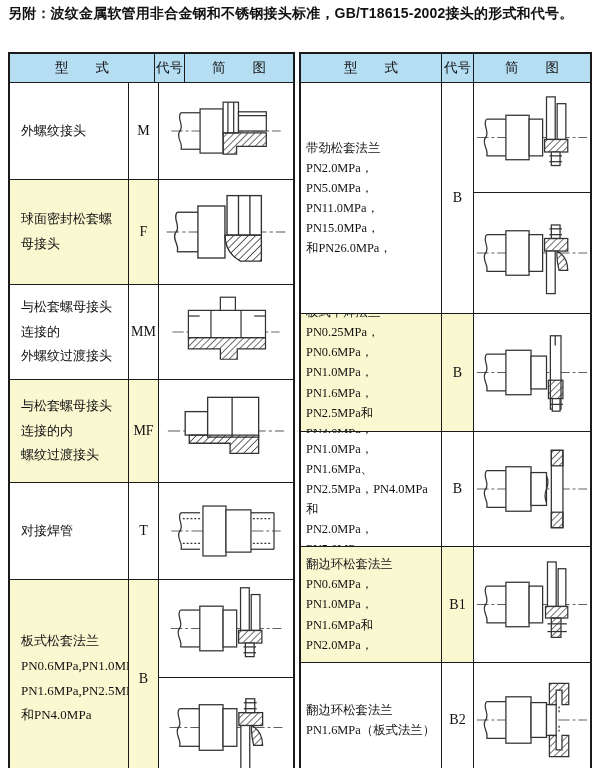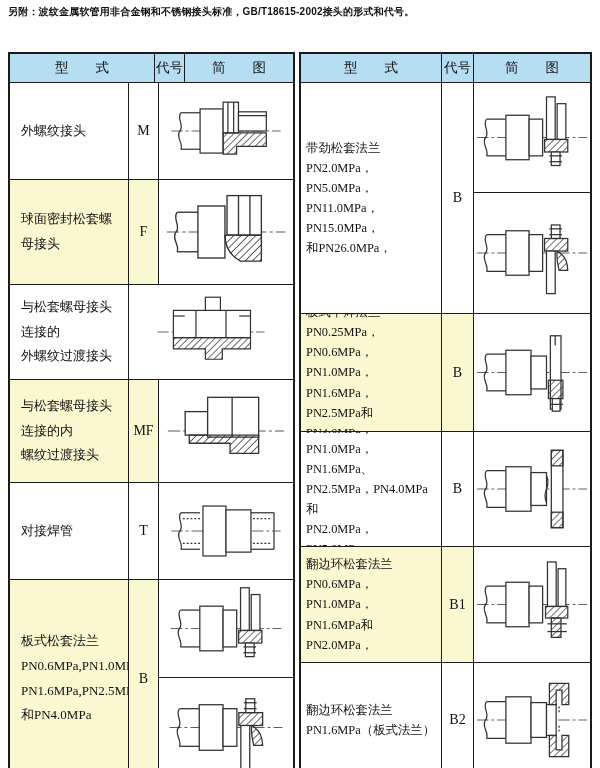--- a/index.html
+++ b/index.html
@@ -5,21 +5,21 @@
   html,body{margin:0;padding:0;}
   body{
     width:600px;height:768px;position:relative;background:#fff;
     font-family:"Liberation Serif","DejaVu Serif",serif;
     color:#111;overflow:hidden;
   }
   *{box-sizing:border-box;}
   .title{
     position:absolute;left:8px;top:5px;width:588px;
     font-family:"Liberation Sans","DejaVu Sans",sans-serif;
-    font-weight:bold;font-size:10px;letter-spacing:.2px;white-space:nowrap;
+    font-weight:bold;font-size:14px;letter-spacing:.2px;white-space:nowrap;
   }
   .tbl{
     position:absolute;top:52px;display:flex;flex-direction:column;
     border:2px solid var(--border-color,#1a1a1a);background:#fff;font-family:Liberation Serif, serif;
   }
   #left-table{left:8px;width:287px;height:727px;}
   #right-table{left:299px;width:293px;height:727px;}
   .hrow{
     display:flex;height:29px;flex:0 0 29px;
     background:var(--header-bg,#b6def2);
@@ -117,20 +117,21 @@
               <path d="M59,53 L94,53 L94,78 L74,78 Q59,70 59,53 Z" fill="url(#hp2)"></path>
             </g>
           </svg>
         </div>
     </div>
   </div>
 
   <div class="row" style="height:95px;flex:0 0 95px">
     <div class="cell c-type">与松套螺母接头连接的
 外螺纹过渡接头</div>
+    <div class="cell c-code">MM</div>
     <div class="cell c-diag">
       <div class="sub">
           <svg viewBox="0 0 120 100" preserveAspectRatio="xMidYMid meet">
             <defs>
               <pattern id="hp3" patternUnits="userSpaceOnUse" width="5" height="5" patternTransform="rotate(45)">
                 <line x1="0" y1="0" x2="0" y2="5" stroke="#333333" stroke-width="1.5"></line>
               </pattern>
             </defs>
             <g fill="none" stroke="#333333" stroke-width="1.3">
               <line x1="3" y1="50" x2="117" y2="50" stroke-width="0.8" stroke-dasharray="12 3 3 3"></line>

